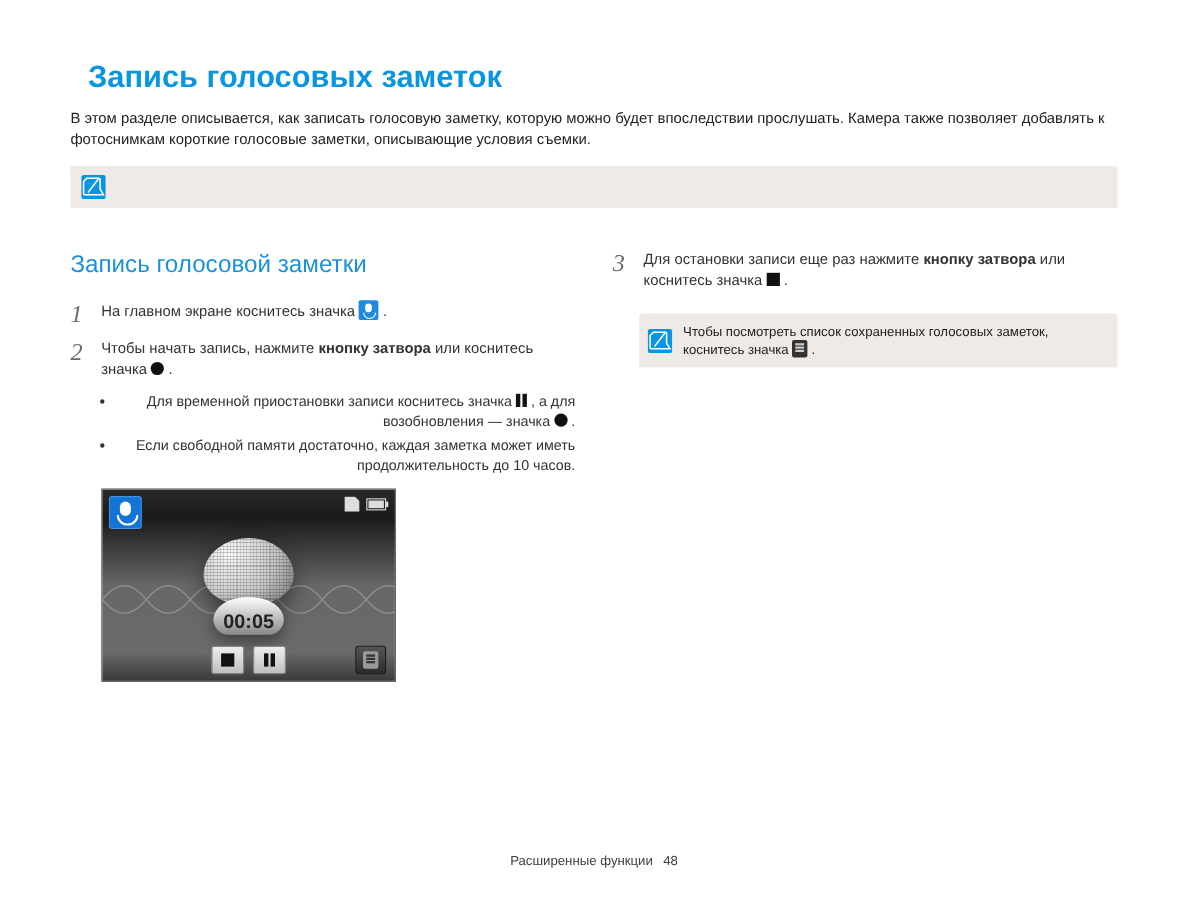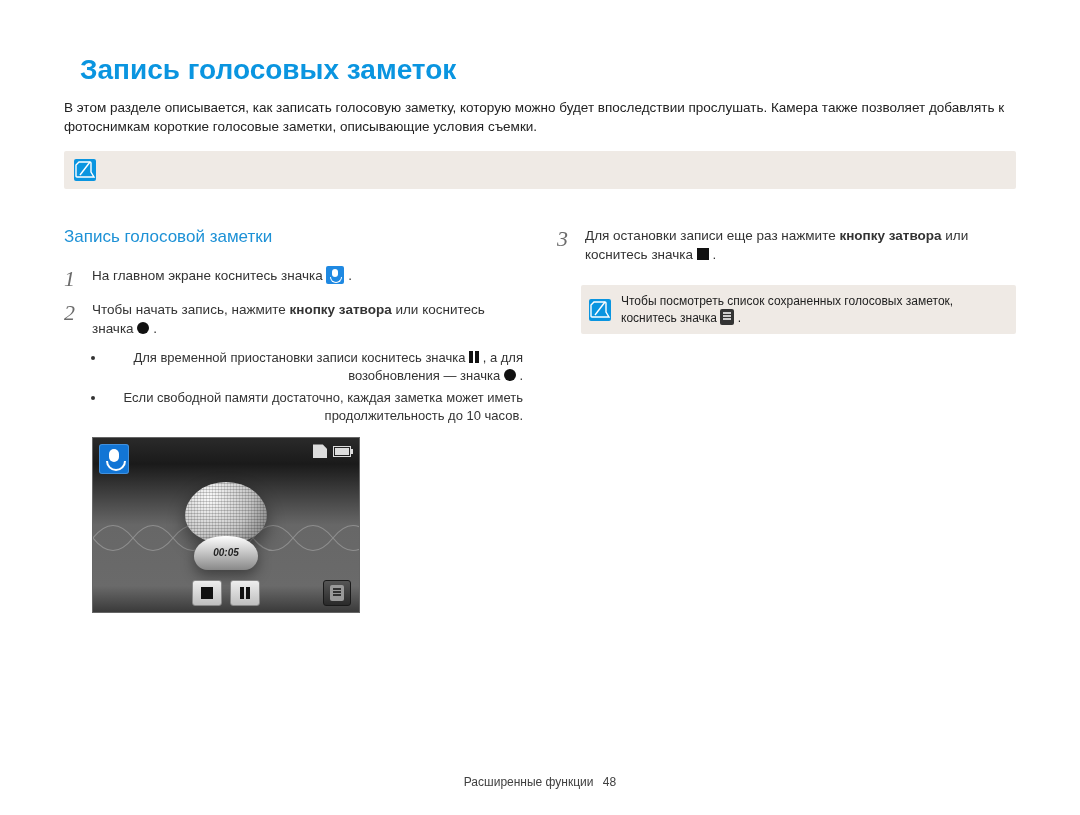--- a/index.html
+++ b/index.html
@@ -52,21 +52,21 @@
   }
   .note-icon-box svg { width: 22px; height: 22px; display:block; }
   .note-text { font-size: 12px; color: #222; }
   .columns {
     display: flex;
     gap: 34px;
   }
   .col { width: 468px; }
   .section-title {
     color: #1d91d6;
-    font-size: 17px;
+    font-size: 22px;
     font-weight: normal;
     margin-bottom: 18px;
   }
   .step {
     display: flex;
     gap: 10px;
     margin-bottom: 10px;
   }
   .step-num {
     color: #6b6b6b;
@@ -207,23 +207,22 @@
   }
   .mic-sphere .body{
     position:absolute; left:50%; transform:translateX(-50%);
     top:54px; width:64px; height:34px;
     background: linear-gradient(180deg,#fff,#888);
     border-radius: 30px 30px 14px 14px / 20px 20px 14px 14px;
     box-shadow: 0 6px 14px rgba(0,0,0,.4);
   }
   .timer{
     position:absolute; left:50%; top:108px; transform:translateX(-50%);
-    font-size:10px; color:#222; font-weight:bold;
+    font-size:18px; color:#222; font-weight:bold;
     z-index:3;
-    font-style:italic;
   }
   .btn-row{
     position:absolute; left:0; right:0; bottom:6px;
     display:flex; align-items:center; justify-content:center;
     gap:8px;
   }
   .dev-btn{
     width:30px; height:26px;
     background: linear-gradient(#eee,#bfbfbf);
     border:1px solid #888; border-radius:3px;

